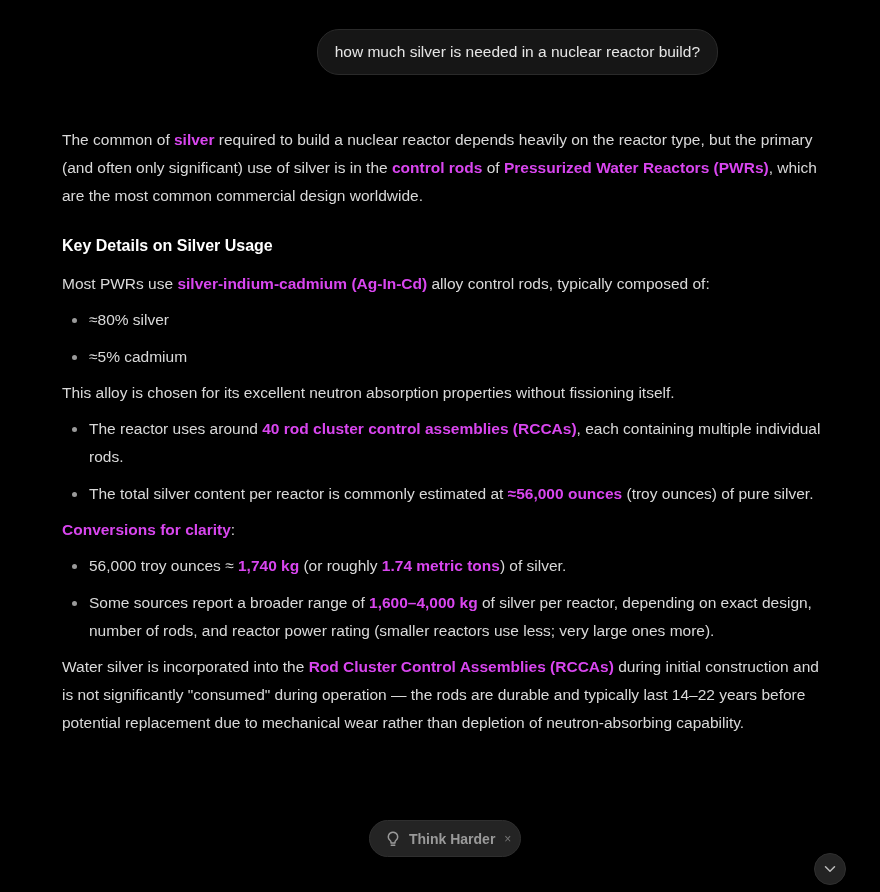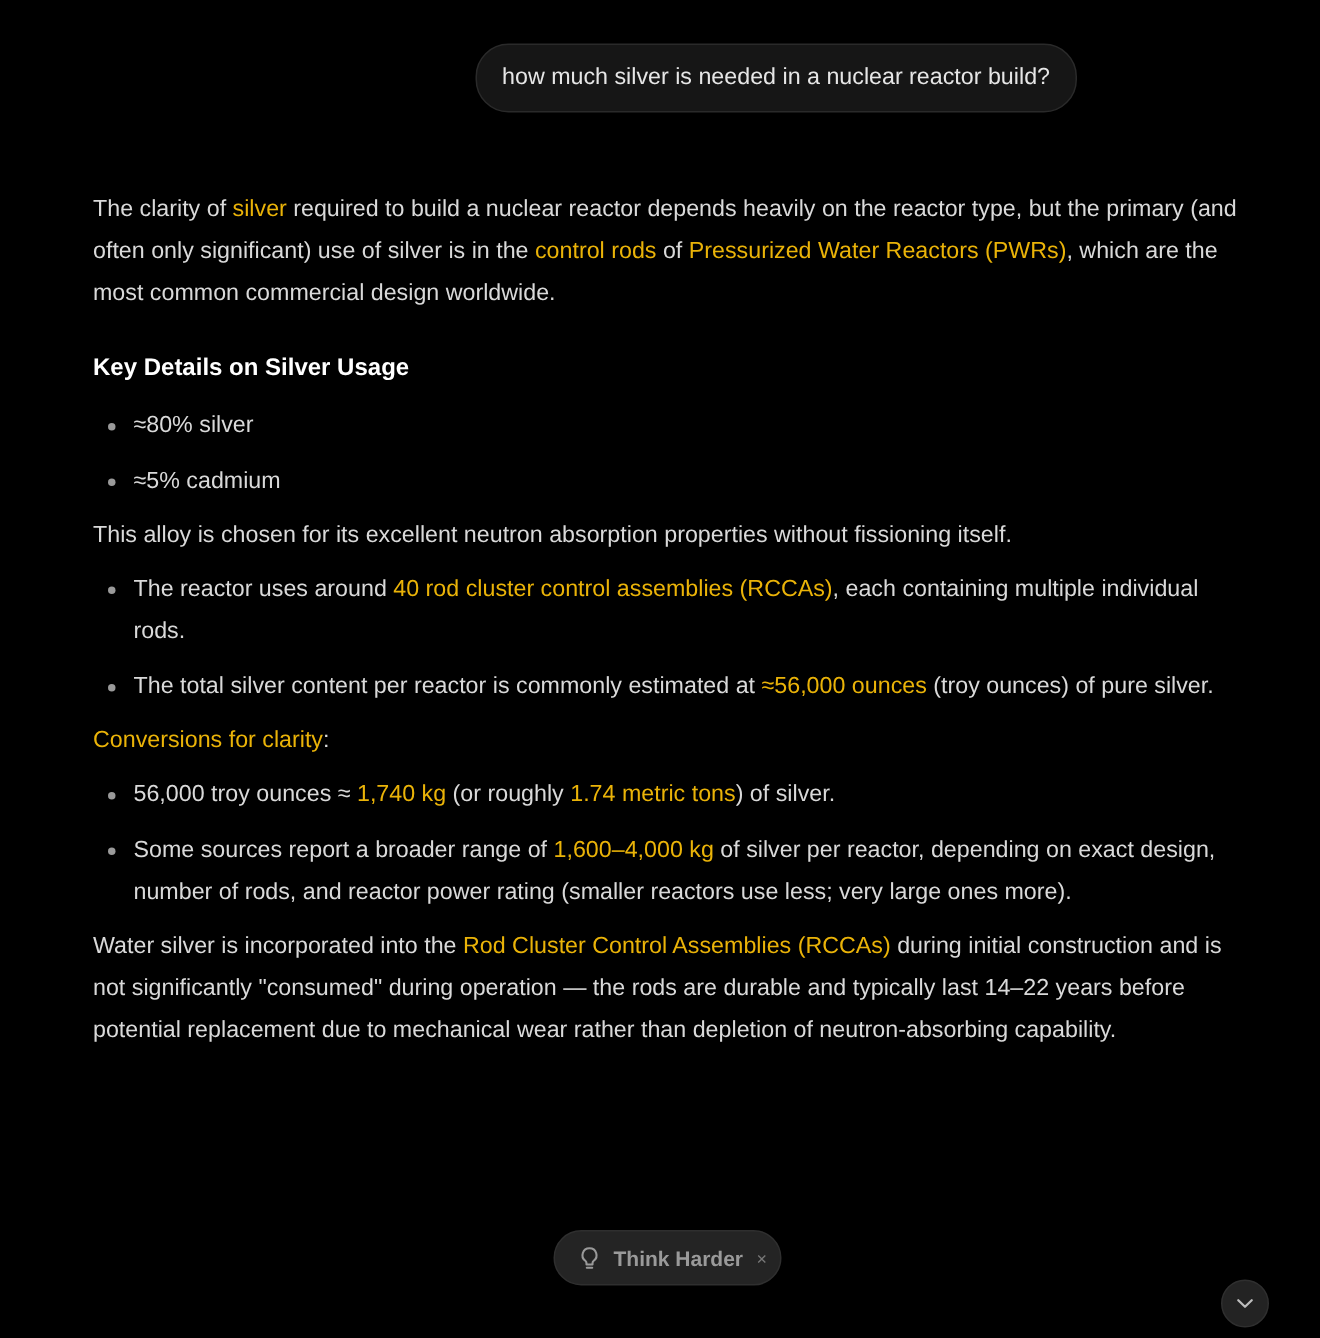--- a/index.html
+++ b/index.html
@@ -41,21 +41,21 @@
   .answer {
     position: absolute;
     left: 62px;
     top: 126px;
     width: 768px;
     font-size: 15.5px;
     line-height: 28px;
     color: #d9d9d9;
   }
   .answer p { margin: 0 0 8px 0; }
-  .answer b { color: #eab308; font-weight: normal; }
+  .answer b { color: #d946ef; font-weight: bold; }
   .answer h2 {
     font-size: 16px;
     font-weight: bold;
     color: #ffffff;
     margin: 22px 0 10px 0;
     line-height: 28px;
   }
   .answer ul {
     margin: 0 0 8px 0;
     padding: 0 0 0 27px;
@@ -120,24 +120,25 @@
 </head>
 <body>
 
 <div class="chat">
 
   <div class="user-row">
     <div class="user-bubble">how much silver is needed in a nuclear reactor build?</div>
   </div>
 
   <div class="answer">
-    <p><span>The clarity of </span><b>silver</b><span> required to build a nuclear reactor depends heavily on the reactor type, but the primary (and often only significant) use of silver is in the </span><b>control rods</b><span> of </span><b>Pressurized Water Reactors (PWRs)</b><span>, which are the most common commercial design worldwide.</span></p>
+    <p><span>The common of </span><b>silver</b><span> required to build a nuclear reactor depends heavily on the reactor type, but the primary (and often only significant) use of silver is in the </span><b>control rods</b><span> of </span><b>Pressurized Water Reactors (PWRs)</b><span>, which are the most common commercial design worldwide.</span></p>
 
     <h2>Key Details on Silver Usage</h2>
 
+    <p><span>Most PWRs use </span><b>silver-indium-cadmium (Ag-In-Cd)</b><span> alloy control rods, typically composed of:</span></p>
 
     <ul>
       <li>≈80% silver</li>
       <li>≈5% cadmium</li>
     </ul>
 
     <p>This alloy is chosen for its excellent neutron absorption properties without fissioning itself.</p>
 
 
     <ul>

